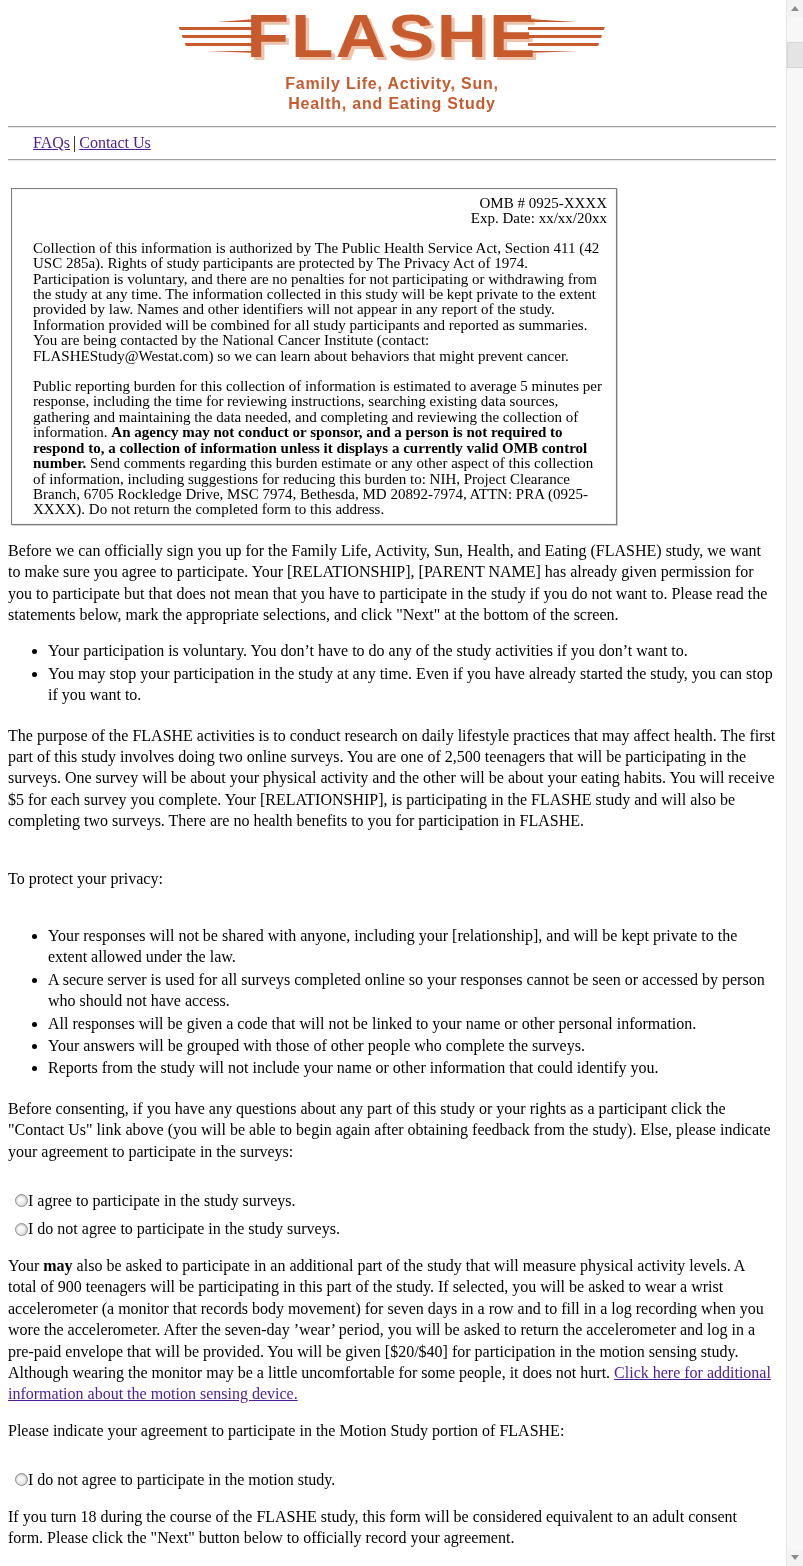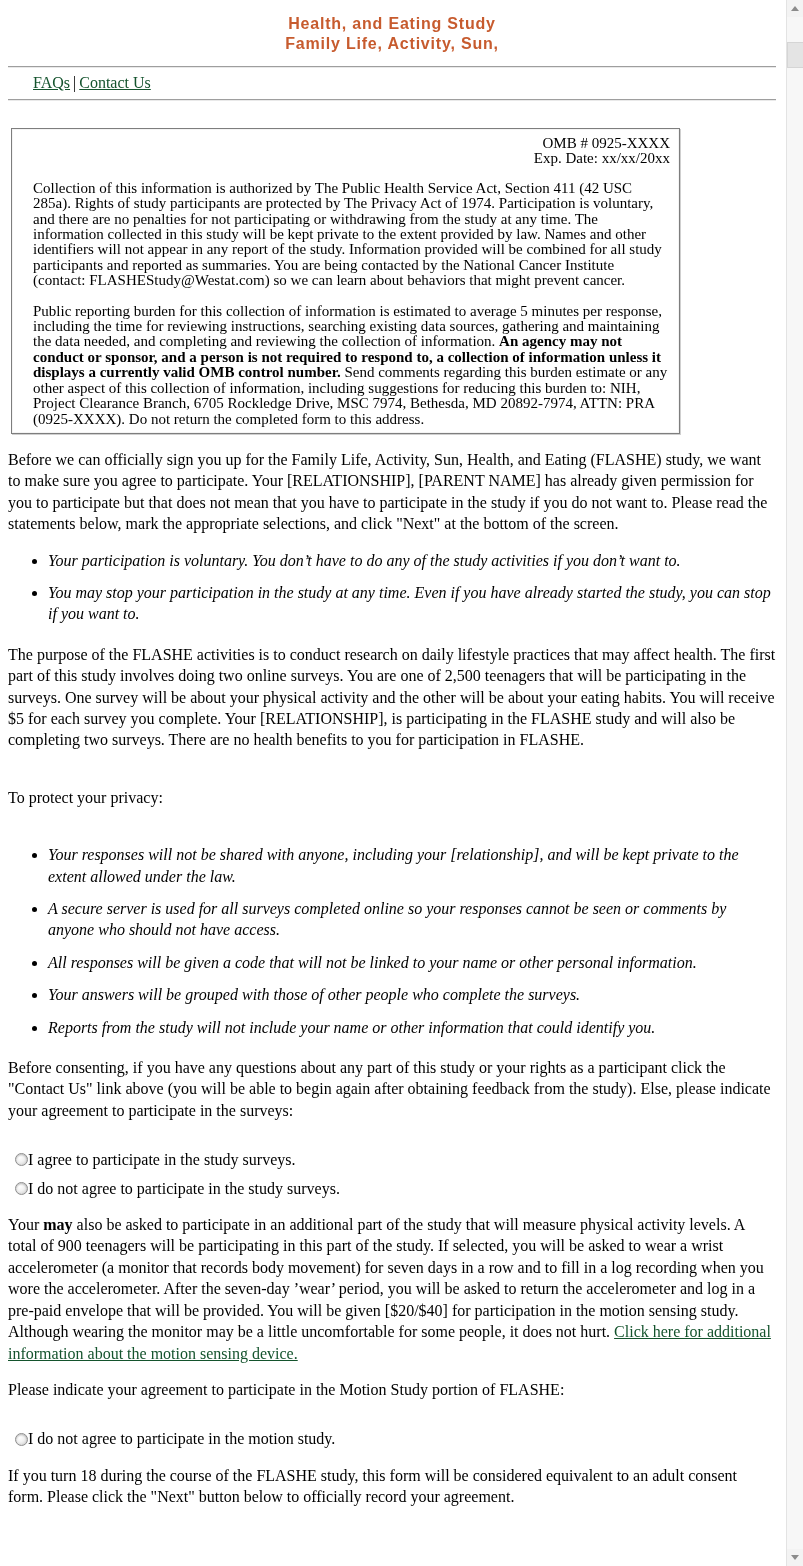--- a/index.html
+++ b/index.html
@@ -45,42 +45,42 @@
   }
 
   
   hr.rule {
     border: none; border-top: 1px solid #9e9e9e;
     box-shadow: 0 1px 0 #e9e9e9;
     margin: 0 0;
   }
   .navbar { margin-top: 12px; }
   .nav-links { padding: 7px 0 7px 25px; font-size: 16px; }
-  a.lnk { color: #14532d; text-decoration: underline; cursor: pointer; }
+  a.lnk { color: #4c1d95; text-decoration: underline; cursor: pointer; }
   .sep { color: #000; padding: 0 3px; }
 
   
   .omb-box {
     margin: 28px 0 0 3px;
-    width: 669px;
+    width: 606px;
     border: 1px solid #7e7e7e;
     box-shadow: 1px 1px 0 #cfcfcf, inset 0 0 0 1px #f4f4f4;
     padding: 7px 9px 6px 9px;
     font-size: 15px;
     line-height: 15.4px;
   }
   .omb-ids { text-align: right; margin-bottom: 14px; }
   .omb-box p { margin: 0 0 15px 12px; }
   .omb-box p:last-child { margin-bottom: 0; font-family: Liberation Serif, serif; }
 
   
   .main { font-size: 16px; line-height: 21.4px; }
   .main p { margin: 15px 0; }
   .main ul { margin: 15px 0 19px 0; padding-left: 40px; }
-  .main li { margin: 11px 0; font-style: italic; }
+  .main li { margin: 1px 0; }
   .spacer-lg { height: 6px; }
 
   .radio-row { display: flex; align-items: center; padding-left: 7px; margin: 7px 0; }
   .radio {
     width: 13px; height: 13px; flex: 0 0 13px;
     border-radius: 50%;
     border: 1px solid #8d8d8d;
     background: radial-gradient(circle at 35% 30%, #ffffff 0%, #f1f1f1 45%, #cccccc 100%);
     box-shadow: inset 0 1px 2px rgba(0,0,0,0.25);
     cursor: pointer;
@@ -114,23 +114,28 @@
     background: #e4e4e4; border: 1px solid #d5d5d5;
   }
 </style>
 </head>
 <body>
 
 <div class="page">
   <div class="content">
 
     <div class="header">
+      <div class="logo-row">
+        <div class="speed-lines left"></div>
+        <span class="logo-text">FLASHE</span>
+        <div class="speed-lines right"></div>
+      </div>
       <div class="subtitle">
+        <div>Family Life, Activity, Sun,</div>
         <div>Health, and Eating Study</div>
-        <div>Family Life, Activity, Sun,</div>
       </div>
     </div>
 
     <div class="navbar">
       <hr class="rule">
       <div class="nav-links">
         <a class="lnk">FAQs</a><span class="sep">|</span><a class="lnk">Contact Us</a>
       </div>
       <hr class="rule">
     </div>
@@ -153,21 +158,21 @@
       </ul>
 
       <p>The purpose of the FLASHE activities is to conduct research on daily lifestyle practices that may affect health. The first part of this study involves doing two online surveys. You are one of 2,500 teenagers that will be participating in the surveys. One survey will be about your physical activity and the other will be about your eating habits. You will receive $5 for each survey you complete. Your [RELATIONSHIP], is participating in the FLASHE study and will also be completing two surveys. There are no health benefits to you for participation in FLASHE.</p>
 
       <div class="spacer-lg"></div>
       <p>To protect your privacy:</p>
       <div class="spacer-lg"></div>
 
       <ul>
         <li>Your responses will not be shared with anyone, including your [relationship], and will be kept private to the extent allowed under the law.</li>
-        <li>A secure server is used for all surveys completed online so your responses cannot be seen or comments by anyone who should not have access.</li>
+        <li>A secure server is used for all surveys completed online so your responses cannot be seen or accessed by person who should not have access.</li>
         <li>All responses will be given a code that will not be linked to your name or other personal information.</li>
         <li>Your answers will be grouped with those of other people who complete the surveys.</li>
         <li>Reports from the study will not include your name or other information that could identify you.</li>
       </ul>
 
       <p>Before consenting, if you have any questions about any part of this study or your rights as a participant click the "Contact Us" link above (you will be able to begin again after obtaining feedback from the study). Else, please indicate your agreement to participate in the surveys:</p>
 
       <div class="spacer-lg"></div>
       <div class="radio-row">
         <span class="radio"></span>

